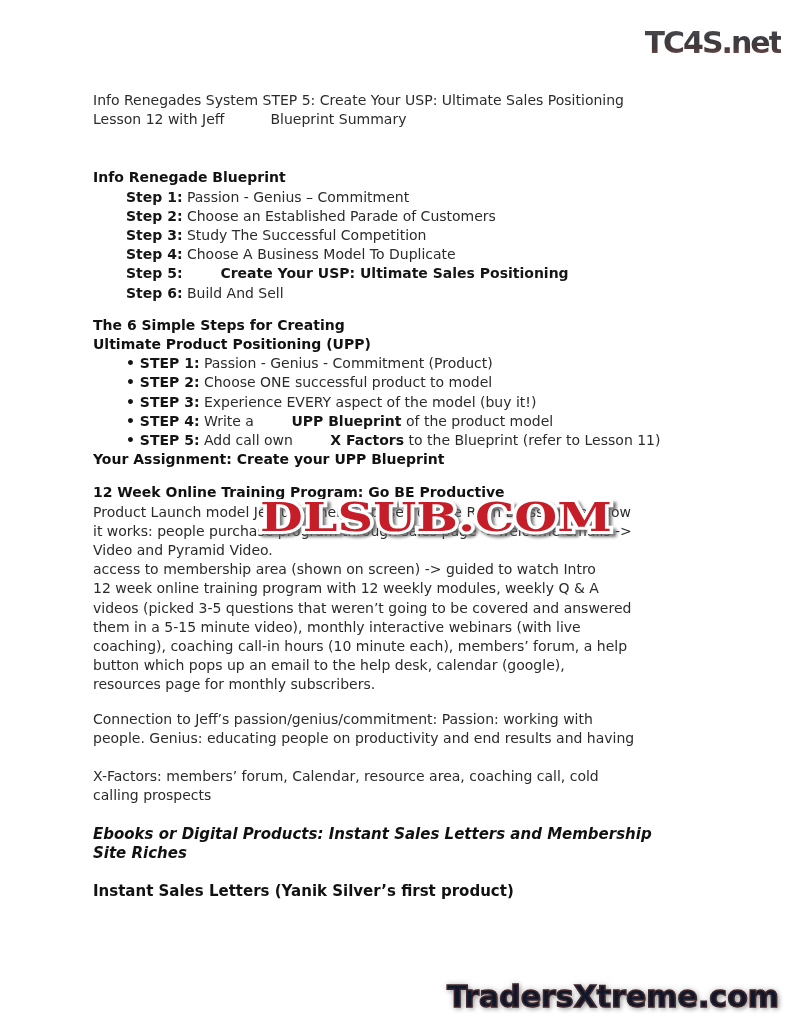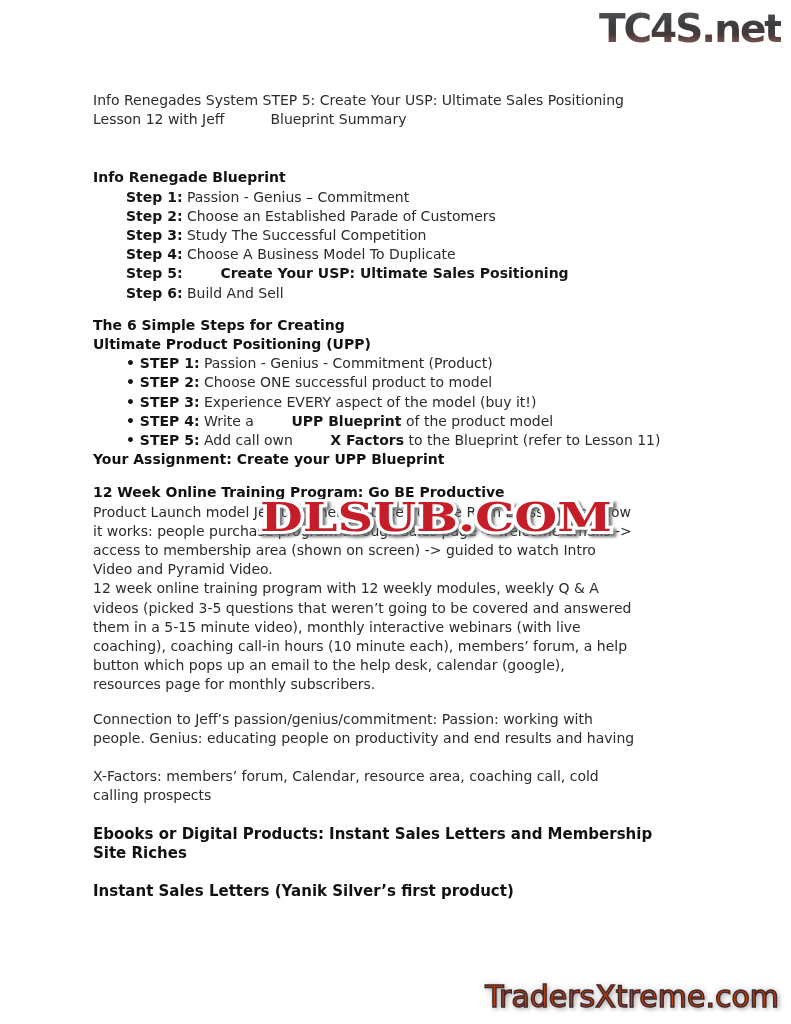--- a/index.html
+++ b/index.html
@@ -7,34 +7,34 @@
     position:relative;
     width:791px;height:1024px;
     background:#ffffff;
     overflow:hidden;
     font-family:"DejaVu Sans",sans-serif;
     font-size:14px;line-height:19.2px;
     color:#2b2b2b;
   }
   
   .logo-top{
-    position:absolute;top:6px;right:10px;
+    position:absolute;top:20px;right:10px;
     font-family:"DejaVu Sans",sans-serif;
-    font-weight:bold;font-size:39px;line-height:46px;
+    font-weight:bold;font-size:30px;line-height:46px;
     letter-spacing:-2px;
     background:linear-gradient(180deg,#5a5a5e 0%,#3c3c40 42%,#47393a 62%,#986a60 92%);
     -webkit-background-clip:text;background-clip:text;
     color:transparent;
   }
   
   .logo-bottom{
     position:absolute;top:980px;right:12px;
     font-family:"DejaVu Sans",sans-serif;
-    font-weight:normal;font-size:30px;line-height:34px;
-    color:#c2410c;
+    font-weight:bold;font-size:30px;line-height:34px;
+    color:#0f172a;
     -webkit-text-stroke:1.5px #42282c;
     text-shadow:0 0 6px rgba(175,175,175,.95), 2px 2px 4px rgba(150,150,150,.85);
     letter-spacing:0px;
   }
   
   .watermark{
     position:absolute;left:250px;top:492px;
     width:372px;height:52px;
     filter:drop-shadow(3px 3px 1.5px rgba(95,95,95,.85));
     pointer-events:none;
@@ -43,21 +43,21 @@
   .ln{white-space:nowrap;}
   .b,b{font-weight:bold;color:#151515;margin-left:33px;}
   .h{font-weight:bold;color:#111111;}
   .h-lg{font-size:15px;}
   .titleblock .gap2{display:inline-block;width:46px;}
   .blueprint{margin-top:39px;}
   .upp{margin-top:13px;}
   .program{margin-top:14px;}
   .connection{margin-top:15px;}
   .xfactors{margin-top:19px;}
-  .ebooks{margin-top:19px;}
+  .ebooks{margin-top:19px;font-style:italic;}
   .instant{margin-top:19px;}
 </style>
 </head>
 <body>
 
 <div class="page">
 
   <div class="logo-top">TC4S.net</div>
 
   <div class="content">
@@ -86,22 +86,22 @@
       <div class="ln"><b>• STEP 4:</b><span> Write a </span><b>UPP Blueprint</b><span> of the product model</span></div>
       <div class="ln"><b>• STEP 5:</b><span> Add call own </span><b>X Factors</b><span> to the Blueprint (refer to Lesson 11)</span></div>
       <div class="ln h">Your Assignment: Create your UPP Blueprint</div>
     </div>
 
     <div class="program">
       <div class="ln h">12 Week Online Training Program: Go BE Productive</div>
       <div>
           <div class="ln">Product Launch model Jeff used here is based on the Ryan Deiss model. How</div>
           <div class="ln">it works: people purchase program through sales page -&gt;welcome emails -&gt;</div>
+          <div class="ln">Video and Pyramid Video.</div>
           <div class="ln">access to membership area (shown on screen) -&gt; guided to watch Intro</div>
-          <div class="ln">Video and Pyramid Video.</div>
         </div>
       <div>
           <div class="ln">12 week online training program with 12 weekly modules, weekly Q &amp; A</div>
           <div class="ln">videos (picked 3-5 questions that weren’t going to be covered and answered</div>
           <div class="ln">them in a 5-15 minute video), monthly interactive webinars (with live</div>
           <div class="ln">coaching), coaching call-in hours (10 minute each), members’ forum, a help</div>
           <div class="ln">button which pops up an email to the help desk, calendar (google),</div>
           <div class="ln">resources page for monthly subscribers.</div>
         </div>
     </div>

